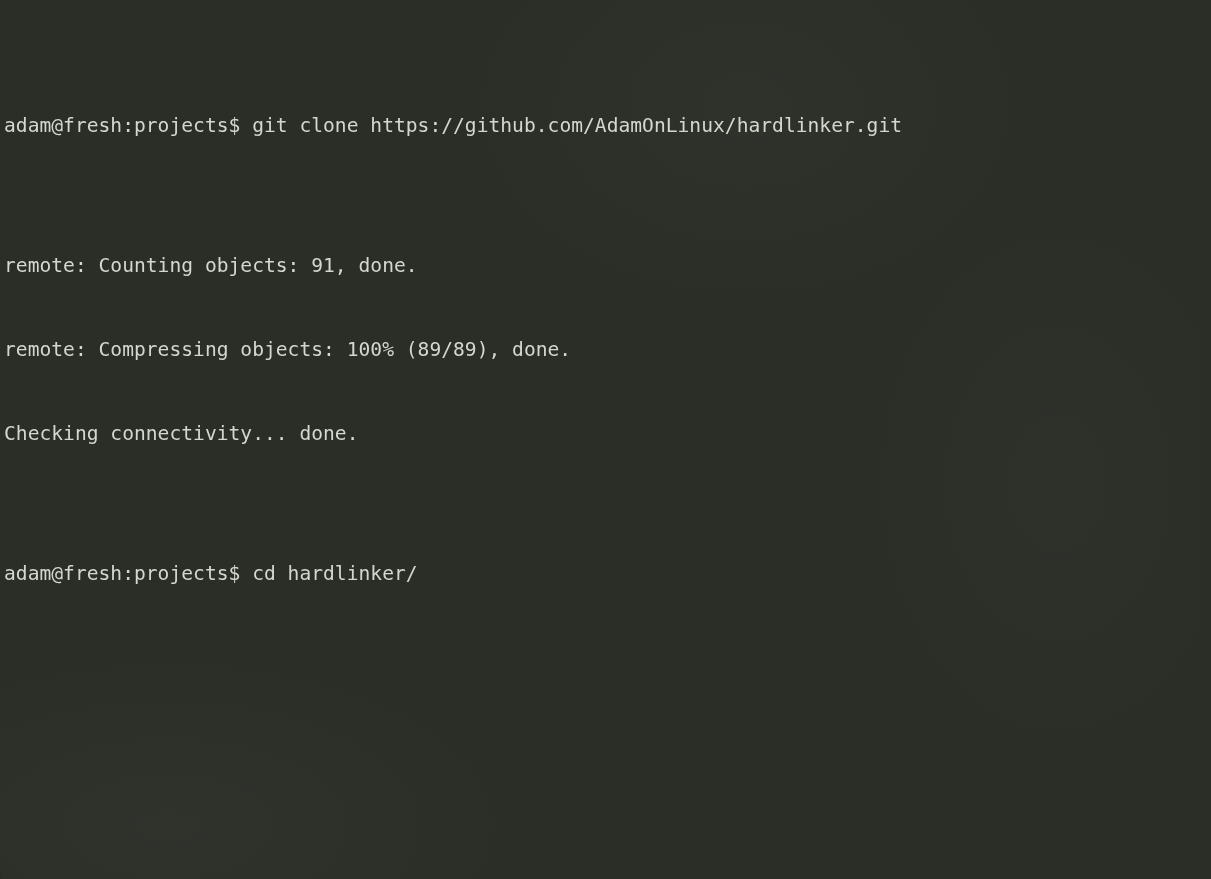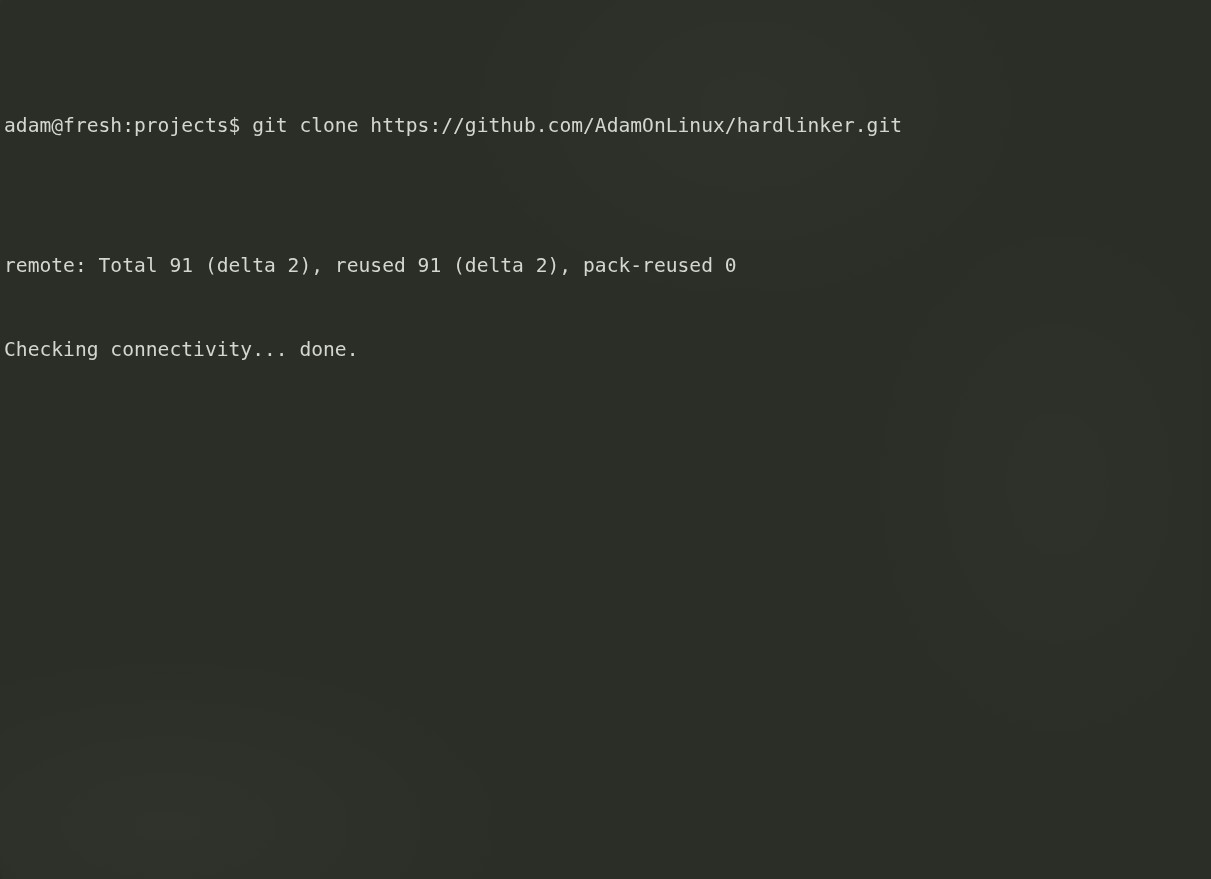--- a/index.html
+++ b/index.html
@@ -47,24 +47,26 @@
 </head>
 <body>
 
 <div id="terminal">
   <div id="screen">
 
     
     <div class="row"><span>adam@fresh:projects$ </span><span>git clone https://github.com/AdamOnLinux/hardlinker.git</span></div>
 
     
-    <div class="row">remote: Total 91 (delta 2), reused 91 (delta 2), pack-reused 0</div>
+    <div class="row">remote: Counting objects: 91, done.</div>
+    <div class="row">remote: Compressing objects: 100% (89/89), done.</div>
     <div class="row">Checking connectivity... done.</div>
 
     
+    <div class="row"><span>adam@fresh:projects$ </span><span>cd hardlinker/</span></div>
 
     
     
 
     
     
 
     
     
 

